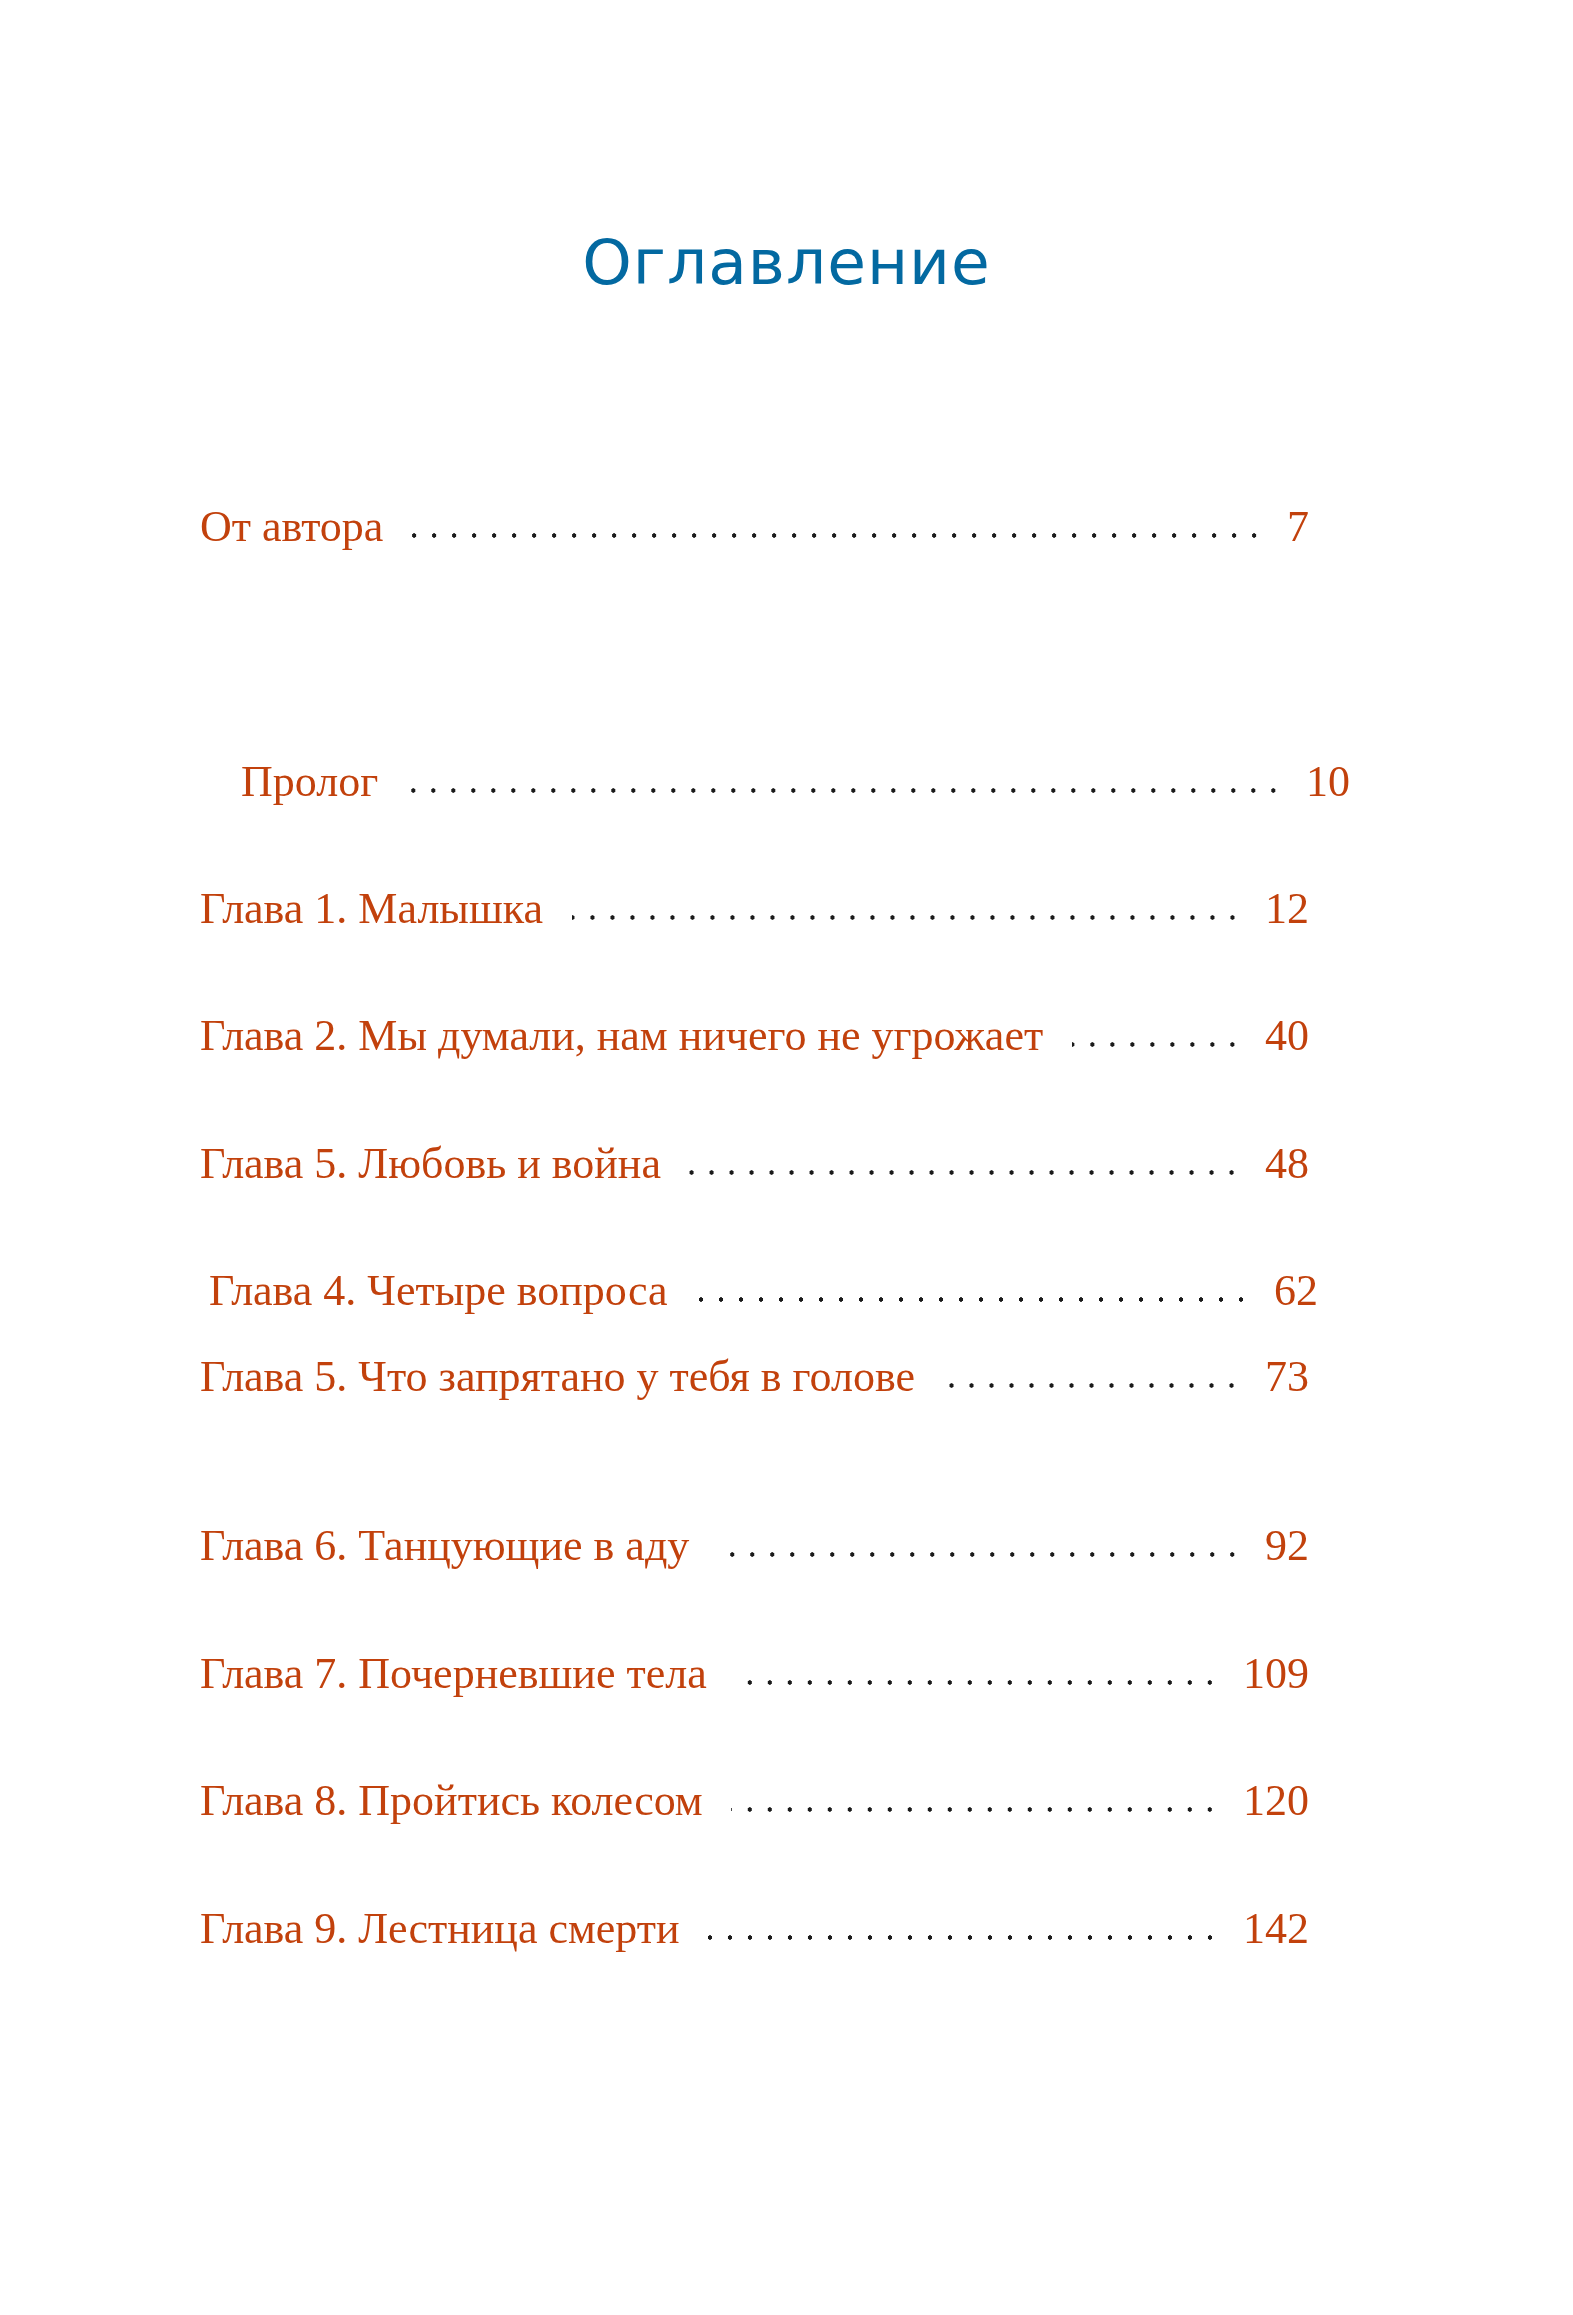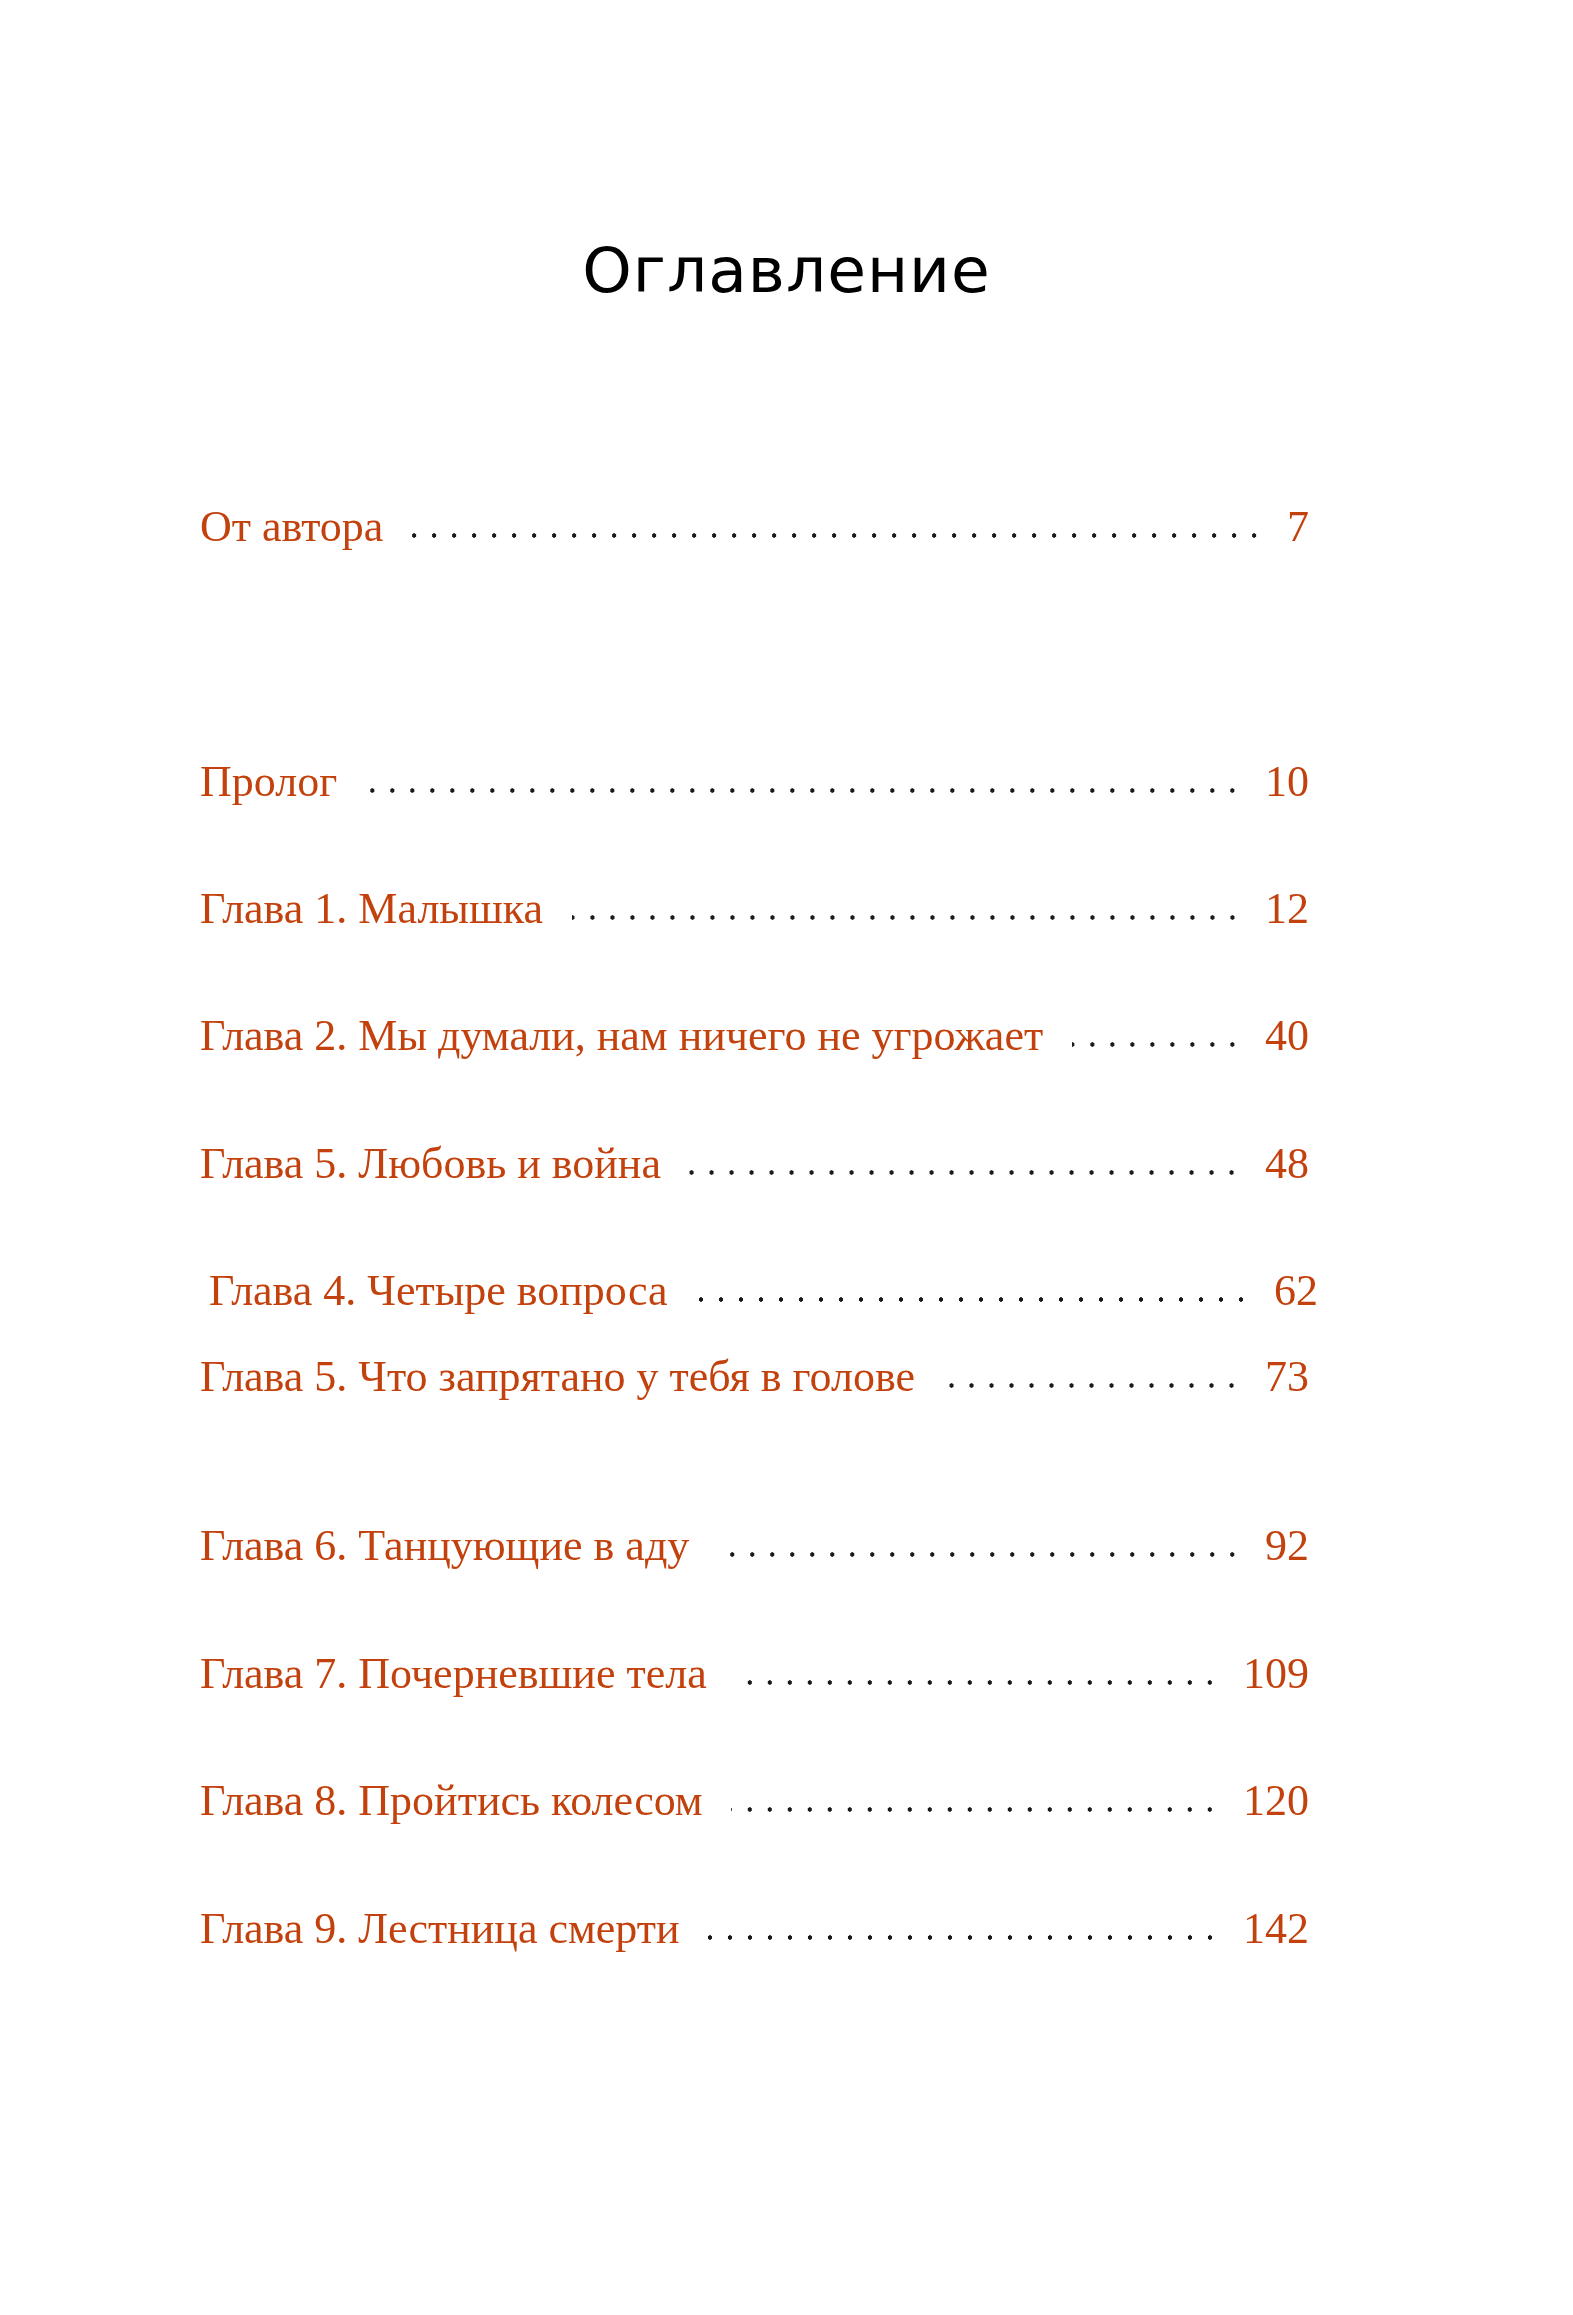--- a/index.html
+++ b/index.html
@@ -11,27 +11,27 @@
       width: 1573px;
       height: 2315px;
       position: relative;
       overflow: hidden;
       color: #111111;
     }
     .page-title {
       position: absolute;
       left: 0;
       width: 1573px;
-      top: 234px;
+      top: 226px;
       text-align: center;
       font-family: "DejaVu Sans", sans-serif;
       font-size: 63px;
       font-weight: normal;
       letter-spacing: 1px;
-      color: #000000;
+      color: #0369a1;
       margin: 0;
     }
     .toc-row {
       position: absolute;
       left: 200px;
       width: 1109px;
       height: 67px;
       display: flex;
       align-items: baseline;
       font-family: "Liberation Serif", serif;
@@ -65,21 +65,21 @@
 <body>
 
 <h1 class="page-title">Оглавление</h1>
 
 <div class="toc-row" style="top:493px;">
   <span class="toc-title">От автора</span>
   <span class="toc-leader"></span>
   <span class="toc-page">7</span>
 </div>
 
-<div class="toc-row" style="top:748px;">
+<div class="toc-row" style="top:748px;margin-left:41px;">
   <span class="toc-title">Пролог</span>
   <span class="toc-leader"></span>
   <span class="toc-page">10</span>
 </div>
 
 <div class="toc-row" style="top:875px;">
   <span class="toc-title">Глава 1. Малышка</span>
   <span class="toc-leader"></span>
   <span class="toc-page">12</span>
 </div>

